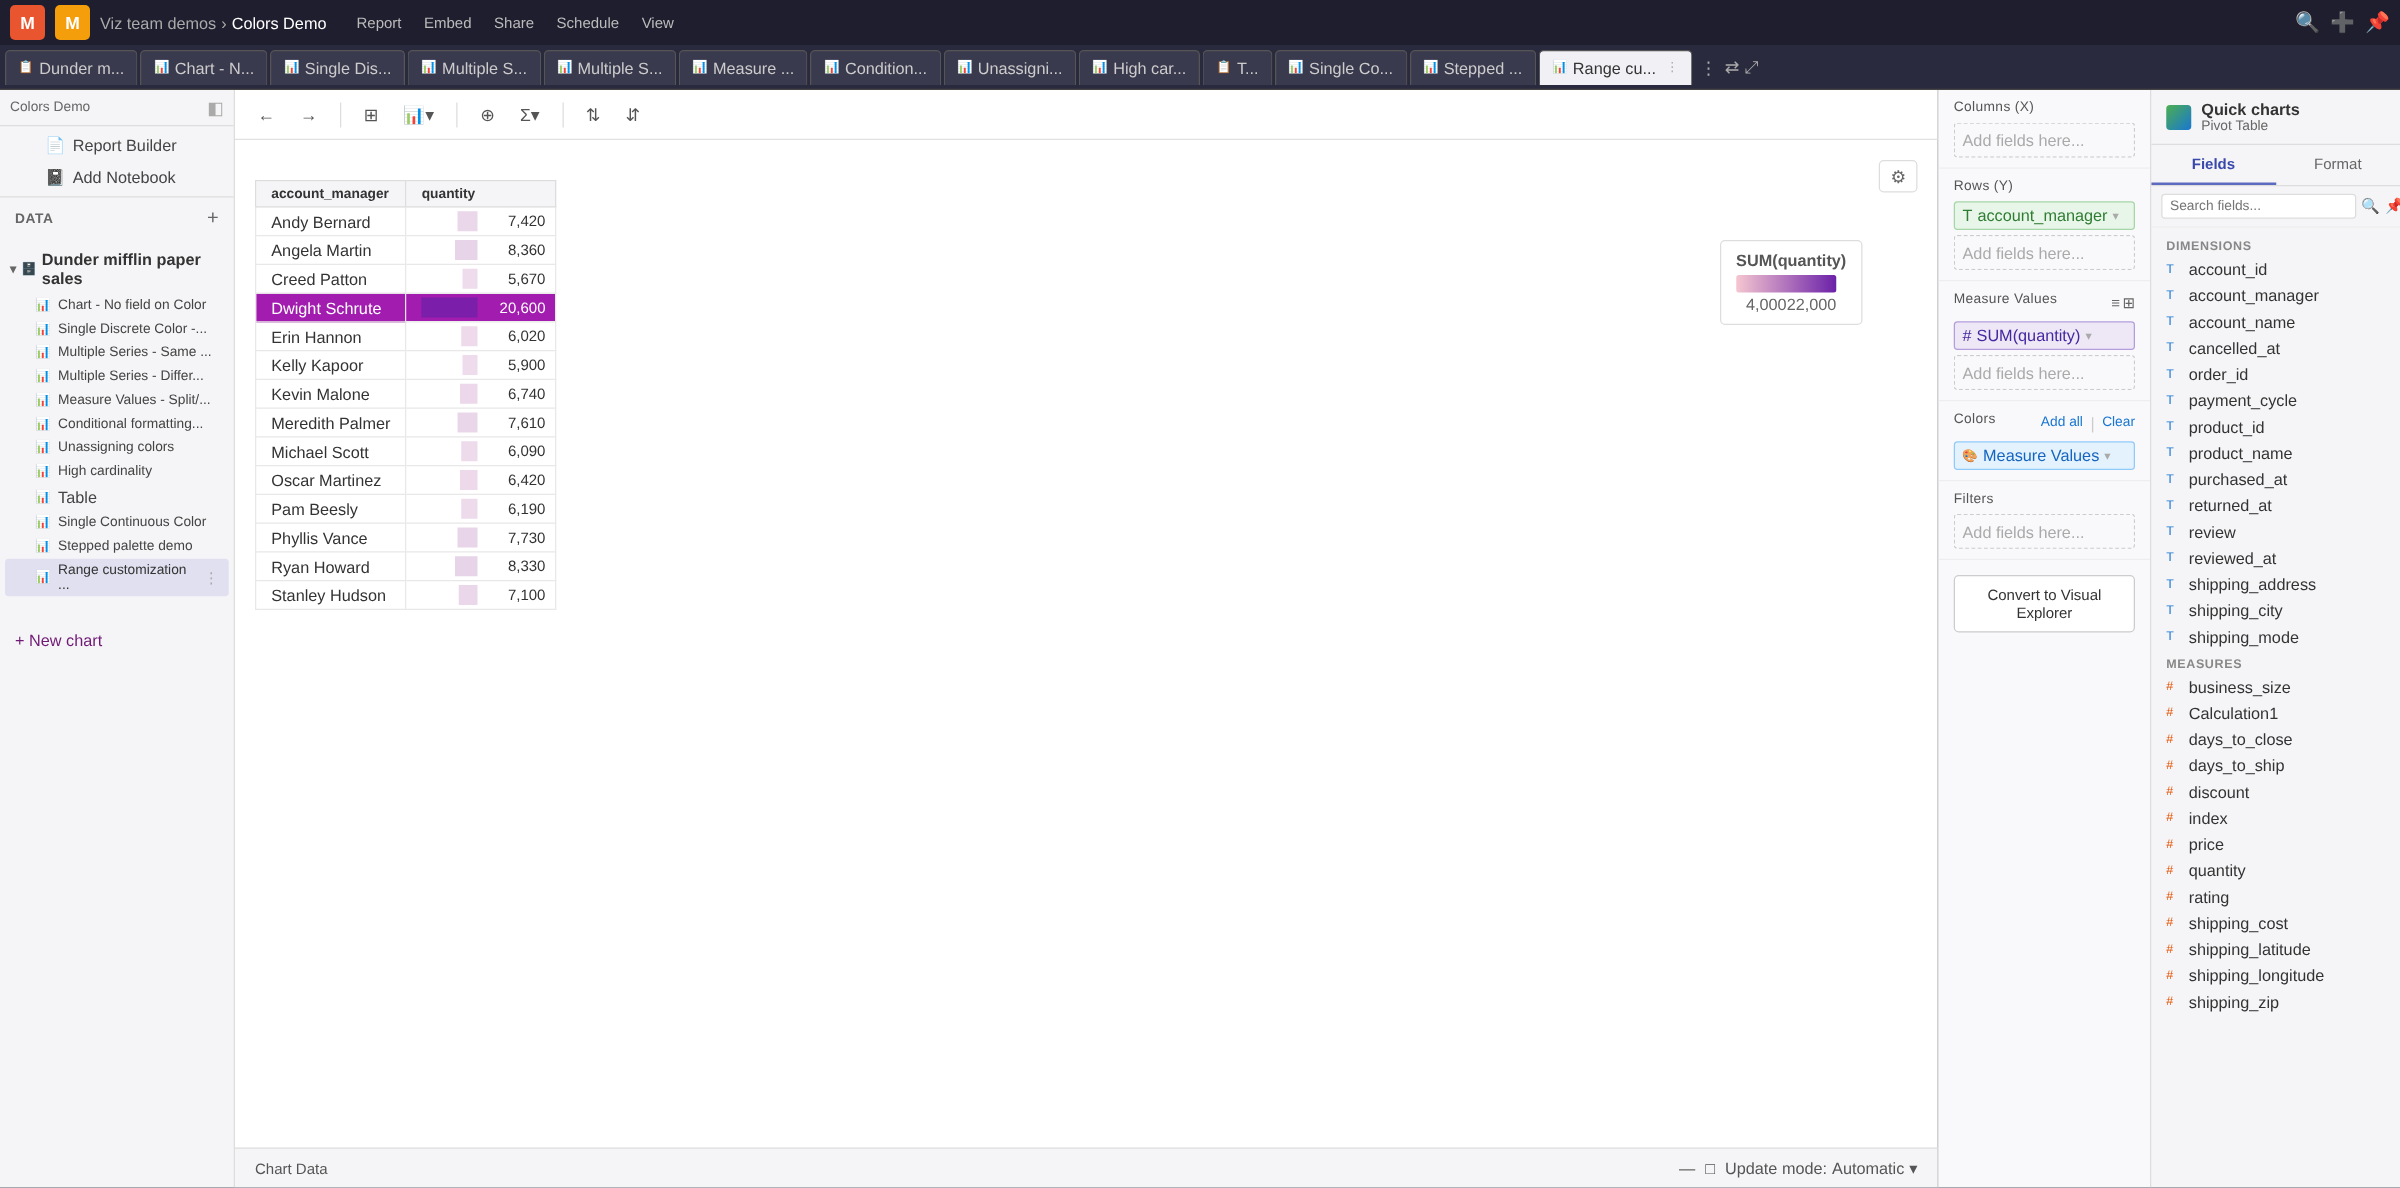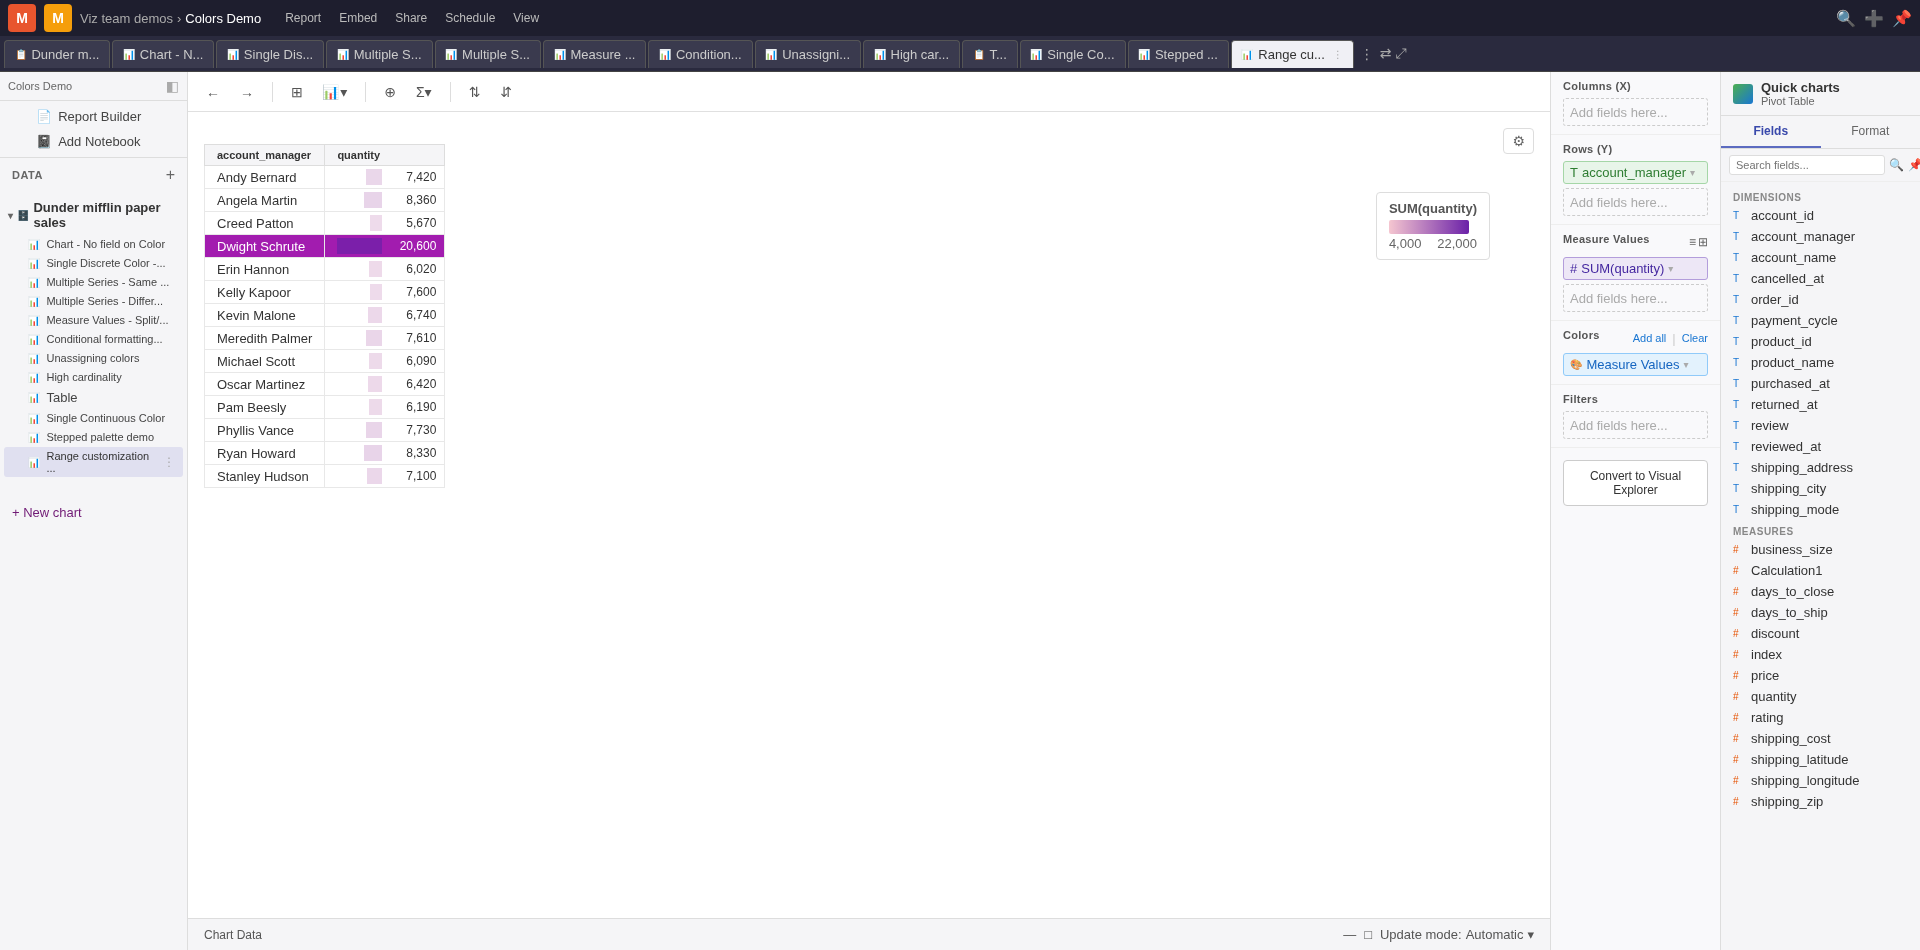--- a/index.html
+++ b/index.html
@@ -74,26 +74,26 @@
     .bar-bg { flex: 1; height: 16px; position: relative; background: transparent; }
     .bar-fill { position: absolute; right: 0; top: 0; height: 100%; }
     .value-text { min-width: 50px; text-align: right; font-size: 12px; }
     .highlighted-row td { background: #a21caf; color: white; }
 
     
     .chart-legend { position: absolute; top: 16px; right: 60px; background: white; border: 1px solid #ddd; border-radius: 4px; padding: 8px 12px; font-size: 11px; }
     .legend-title { font-weight: 600; color: #555; margin-bottom: 4px; }
     .legend-bar { display: flex; align-items: center; gap: 4px; }
     .legend-gradient { width: 80px; height: 14px; background: linear-gradient(to right, #f5c6d0, #6b21a8); border-radius: 2px; }
-    .legend-labels { display: flex; justify-content: space-between; font-size: 10px; color: #666; margin-top: 2px; }
+    .legend-labels { display: flex; justify-content: center; font-size: 10px; color: #666; margin-top: 2px; }
 
     
     .right-panel { width: 170px; background: #f9f9fb; border-left: 1px solid #ddd; display: flex; flex-direction: column; }
     .right-panel-section { padding: 8px 12px; border-bottom: 1px solid #eee; }
-    .section-title { font-size: 11px; font-weight: 700; color: #555; margin-bottom: 6px; letter-spacing: 0.3px; }
+    .section-title { font-size: 11px; font-weight: 400; color: #555; margin-bottom: 6px; letter-spacing: 0.3px; }
     .field-drop-zone { min-height: 28px; border: 1px dashed #ccc; border-radius: 3px; padding: 4px 6px; font-size: 11px; color: #aaa; display: flex; align-items: center; }
     .field-chip { display: flex; align-items: center; gap: 4px; background: #e8f5e9; border: 1px solid #a5d6a7; border-radius: 3px; padding: 3px 6px; font-size: 11px; color: #2e7d32; cursor: pointer; }
     .field-chip-purple { background: #ede7f6; border: 1px solid #b39ddb; color: #4527a0; }
     .field-chip-arrow { font-size: 10px; color: #aaa; }
     .section-actions { display: flex; gap: 6px; align-items: center; }
     .action-link { font-size: 11px; color: #1976d2; cursor: pointer; text-decoration: none; }
 
     
     .colors-section { padding: 8px 12px; border-bottom: 1px solid #eee; }
     .colors-header { display: flex; align-items: center; justify-content: space-between; margin-bottom: 6px; }
@@ -406,21 +406,21 @@
     </div>
   </td>
             </tr>
             <tr>
               <td>Kelly Kapoor</td>
               <td class="value-col">
     <div class="bar-cell">
       <div class="bar-bg">
         <div class="bar-fill" style="width:28.640776699029125%;background:rgba(205,151,197,0.35);"></div>
       </div>
-      <span class="value-text" style="color:#333;">7,600</span>
+      <span class="value-text" style="color:#333;">5,900</span>
     </div>
   </td>
             </tr>
             <tr>
               <td>Kevin Malone</td>
               <td class="value-col">
     <div class="bar-cell">
       <div class="bar-bg">
         <div class="bar-fill" style="width:32.71844660194175%;background:rgba(200,144,195,0.35);"></div>
       </div>

